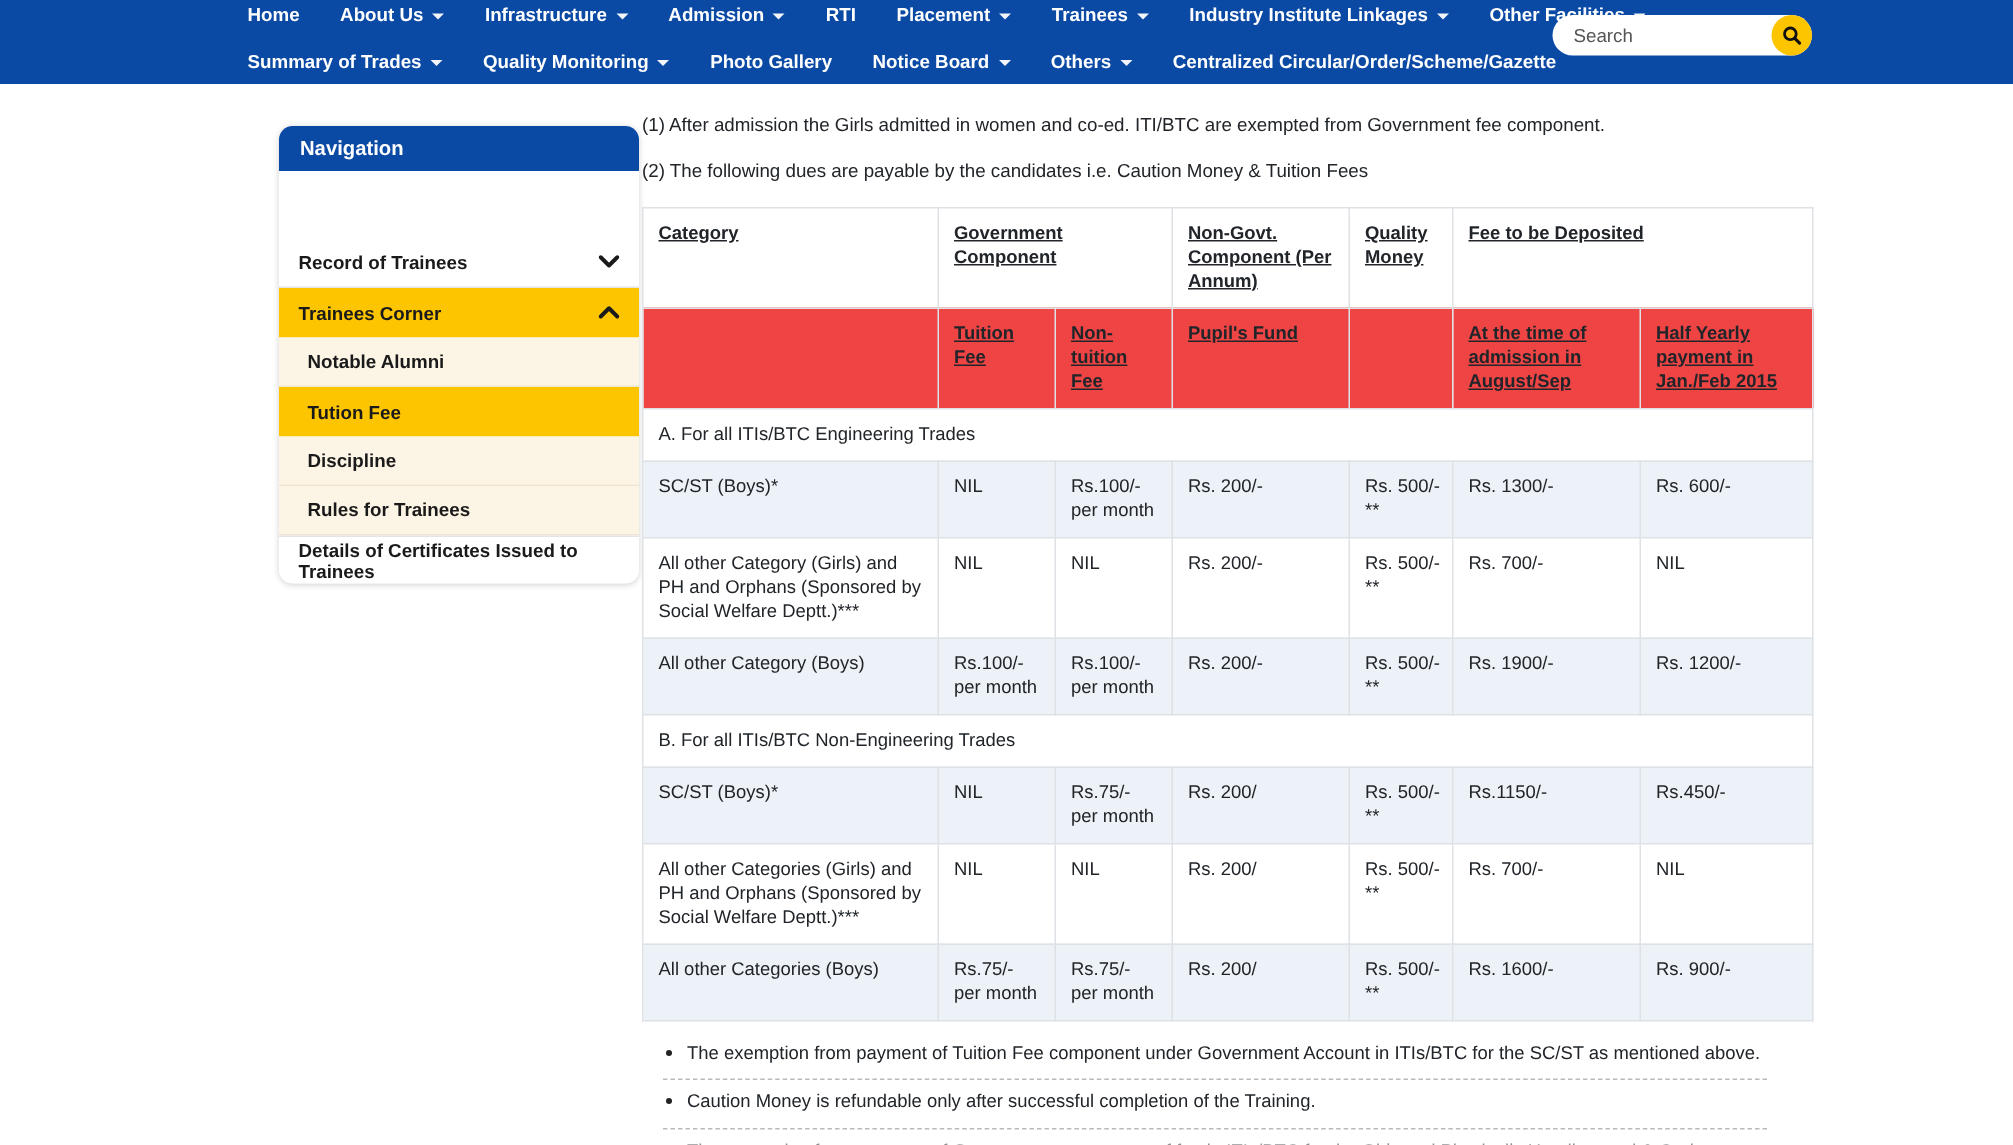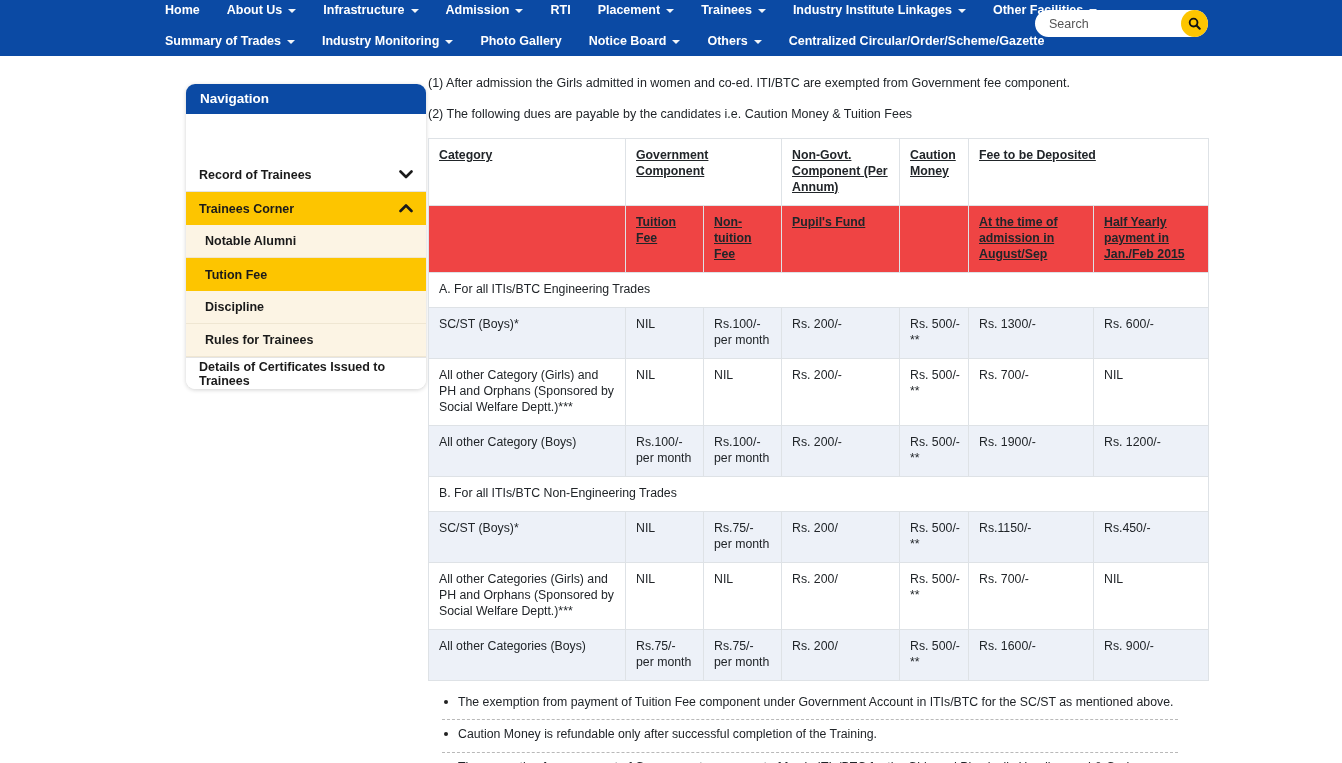--- a/index.html
+++ b/index.html
@@ -101,21 +101,21 @@
           <span>Other Facilities</span>
           <span class="caret"></span>
         </div>
     </div>
     <div class="nav-row nav-row2">
       <div class="nav-item">
           <span>Summary of Trades</span>
           <span class="caret"></span>
         </div>
       <div class="nav-item">
-          <span>Industry Monitoring</span>
+          <span>Quality Monitoring</span>
           <span class="caret"></span>
         </div>
       <div class="nav-item">
           <span>Photo Gallery</span>
         </div>
       <div class="nav-item">
           <span>Notice Board</span>
           <span class="caret"></span>
         </div>
       <div class="nav-item">
@@ -187,21 +187,21 @@
         <col style="width:118px">
           <col style="width:69px">
           <col style="width:125px">
           <col style="width:115px">
       </colgroup>
       <tbody>
         <tr class="hdr-row1">
           <th class="hdr">Category</th>
           <th class="hdr" colspan="2">Government Component</th>
           <th class="hdr">Non-Govt. Component (Per Annum)</th>
-          <th class="hdr">Caution Money</th>
+          <th class="hdr">Quality Money</th>
           <th class="hdr" colspan="2">Fee to be Deposited</th>
         </tr>
         <tr class="hdr-row2">
           <td></td>
           <th class="hdr">Tuition Fee</th>
           <th class="hdr">Non-tuition Fee</th>
           <th class="hdr">Pupil's Fund</th>
           <td></td>
           <th class="hdr">At the time of admission in August/Sep</th>
           <th class="hdr">Half Yearly payment in Jan./Feb 2015</th>

